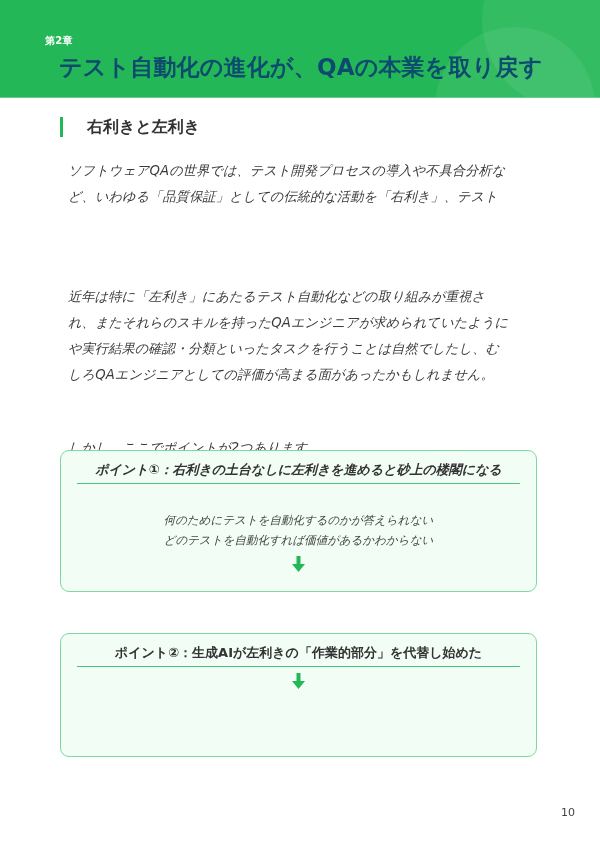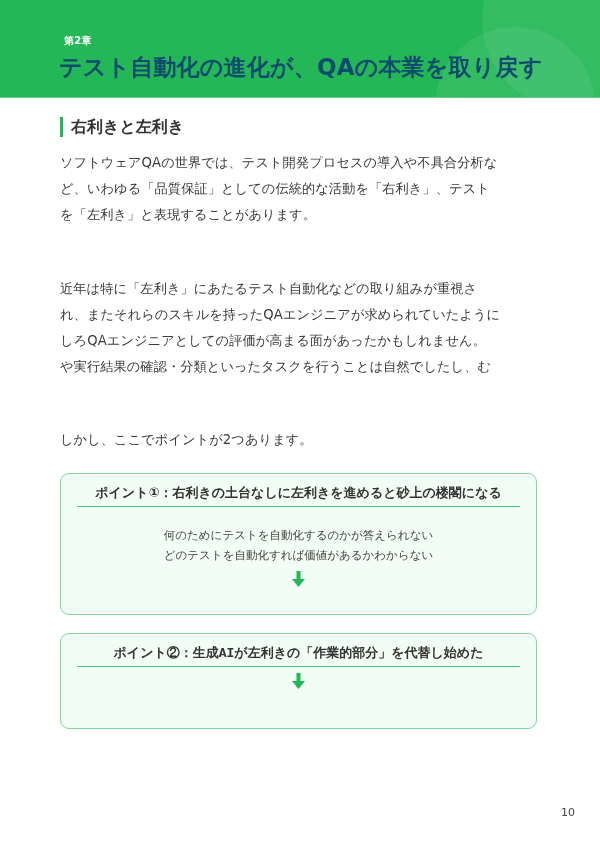--- a/index.html
+++ b/index.html
@@ -9,54 +9,54 @@
     }
     .header {
       position: absolute; left: 0; top: 0; width: 600px; height: 97px;
       background: #24b757; overflow: hidden;
       border-bottom: 1px solid #5fd08a;
     }
     .circle { position: absolute; border-radius: 50%; background: rgba(255,255,255,0.07); }
     .circle.c1 { left: 482px; top: -70px; width: 180px; height: 180px; }
     .circle.c2 { left: 435px; top: 27px; width: 160px; height: 160px; }
     .chapter {
-      position: absolute; left: 64px; top: 34px; font-size: 10px; font-weight: bold;
+      position: absolute; left: 45px; top: 34px; font-size: 10px; font-weight: bold;
       color: #ffffff; letter-spacing: 0.3px;
     }
     .title {
       position: absolute; left: 59px; top: 52px; font-size: 23px; font-weight: bold;
       color: #0c4a6e; white-space: nowrap; letter-spacing: 0.2px;
     }
     .section-heading {
       position: absolute; left: 60px; top: 116px; height: 22px;
       display: flex; align-items: center;
     }
     .section-bar { width: 3px; height: 20px; background: #24b757; margin-right: 8px; }
-    .section-text { font-size: 16px; font-weight: bold; color: #333333; }
+    .section-text { font-size: 16px; font-weight: bold; color: #333333; margin-left: 16px; }
     .para {
       position: absolute; left: 60px; width: 490px; font-size: 13.2px; line-height: 26px;
-      color: #3a3a3a; margin: 0; letter-spacing: 0.1px;
+      color: #3a3a3a; margin: 8px; letter-spacing: 0.1px; font-style: italic;
     }
     .para.p1 { top: 150px; }
     .para.p2 { top: 276px; }
     .para.p3 { top: 427px; }
     .para span { display: block; white-space: nowrap; }
     .box {
       position: absolute; left: 60px; width: 477px; background: #f1fdf5;
       border: 1.5px solid #7ed9a0; border-radius: 9px; box-sizing: border-box;
     }
-    .box.b1 { top: 473px; height: 142px; }
-    .box.b2 { top: 633px; height: 96px; font-family: Liberation Mono, monospace; }
+    .box.b1 { top: 450px; height: 142px; font-style: italic; }
+    .box.b2 { top: 633px; height: 124px; }
     .box-title {
       margin: 10px 16px 0 16px; padding-bottom: 4px; text-align: center;
       font-size: 13px; font-weight: bold; color: #333333; white-space: nowrap;
       border-bottom: 1.5px solid #49c478;
     }
     .box-line { text-align: center; font-size: 11.5px; color: #444444; line-height: 20px; white-space: nowrap; }
-    .box.b1 .box-lines { margin-top: 18px; }
+    .box.b1 .box-lines { margin-top: 26px; }
     .box.b2 .box-lines { margin-top: 9px; }
     .arrow { display: flex; justify-content: center; margin: 6px 0 7px 0; }
     .box.b1 .result { margin-top: 0px; }
     .page-number {
       position: absolute; left: 561px; top: 806px; font-size: 11px; color: #444444;
     }
   </style>
 </head>
 <body>
 
@@ -68,28 +68,27 @@
 </div>
 
 <div class="section-heading">
   <div class="section-bar"></div>
   <div class="section-text">右利きと左利き</div>
 </div>
 
 <p class="para p1">
   <span>ソフトウェアQAの世界では、テスト開発プロセスの導入や不具合分析な</span>
   <span>ど、いわゆる「品質保証」としての伝統的な活動を「右利き」、テスト</span>
-  <span>を「左利き」と表現することがあります。</span>
 </p>
 
 <p class="para p2">
   <span>近年は特に「左利き」にあたるテスト自動化などの取り組みが重視さ</span>
   <span>れ、またそれらのスキルを持ったQAエンジニアが求められていたように</span>
+  <span>や実行結果の確認・分類といったタスクを行うことは自然でしたし、む</span>
   <span>しろQAエンジニアとしての評価が高まる面があったかもしれません。</span>
-  <span>や実行結果の確認・分類といったタスクを行うことは自然でしたし、む</span>
 </p>
 
 <p class="para p3">
   <span>しかし、ここでポイントが2つあります。</span>
 </p>
 
 <div class="box b1">
   <div class="box-title">ポイント①：右利きの土台なしに左利きを進めると砂上の楼閣になる</div>
   <div class="box-lines">
     <div class="box-line">何のためにテストを自動化するのかが答えられない</div>

